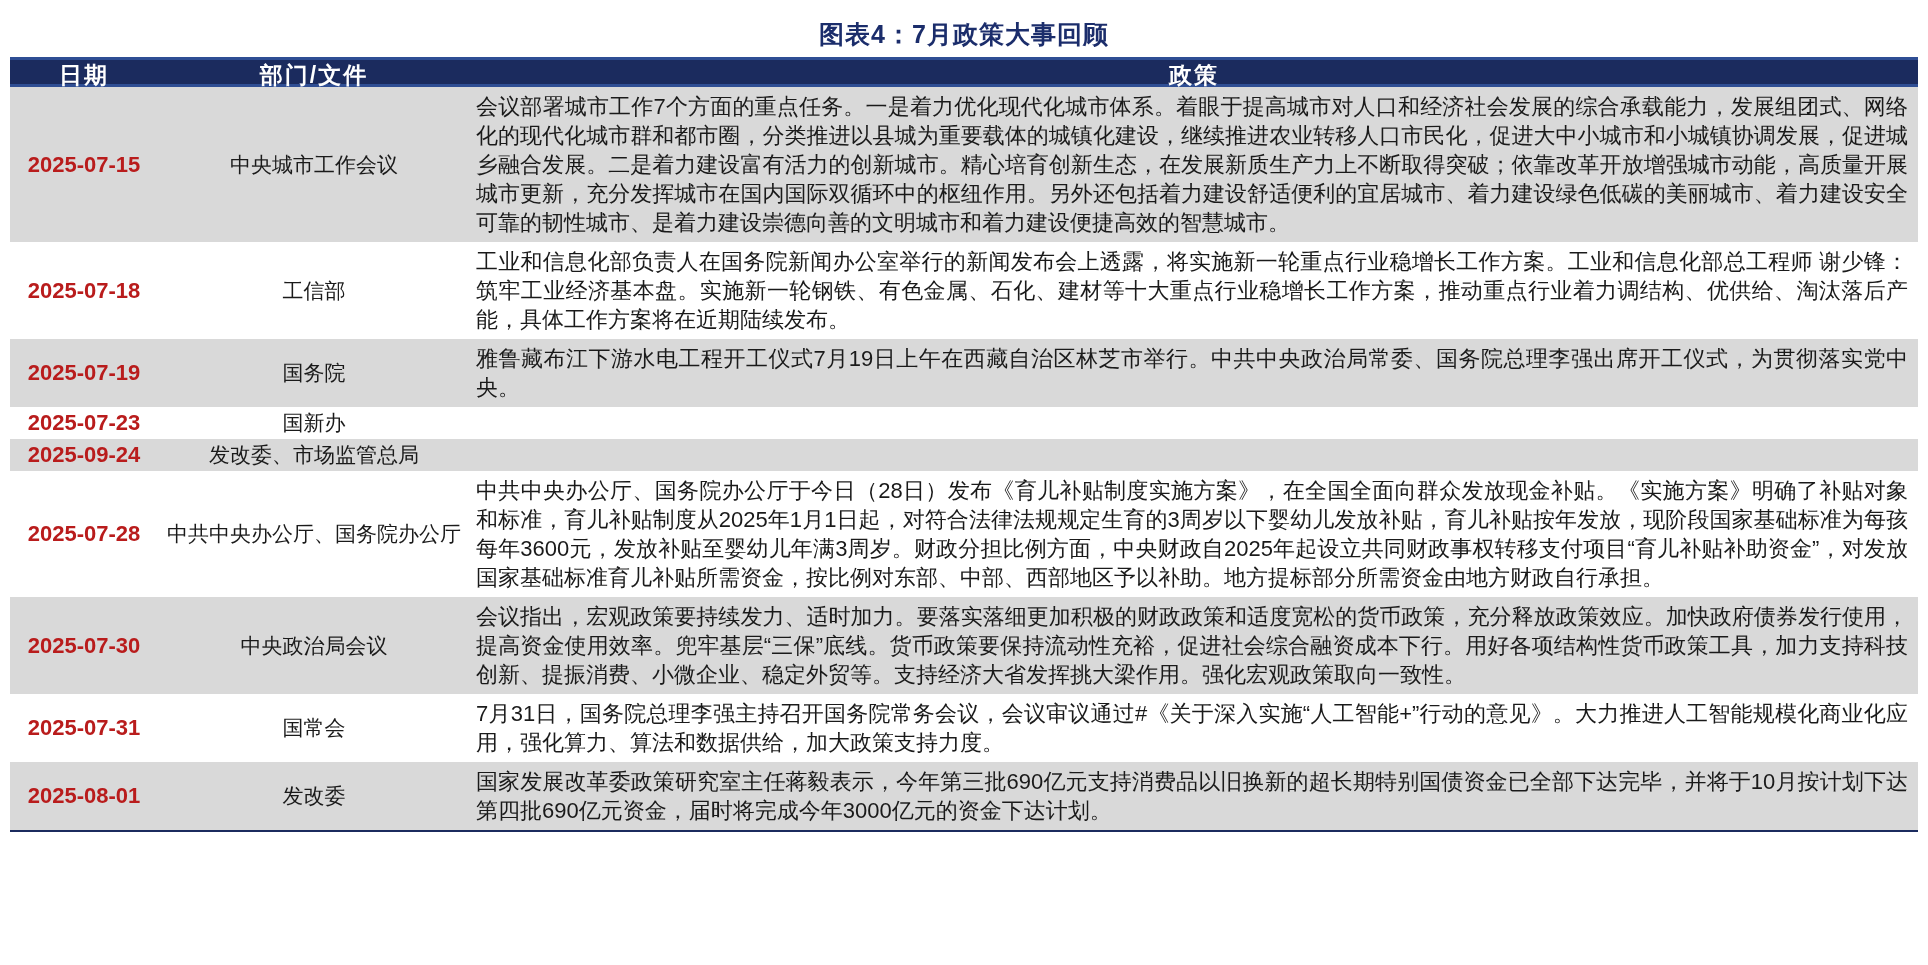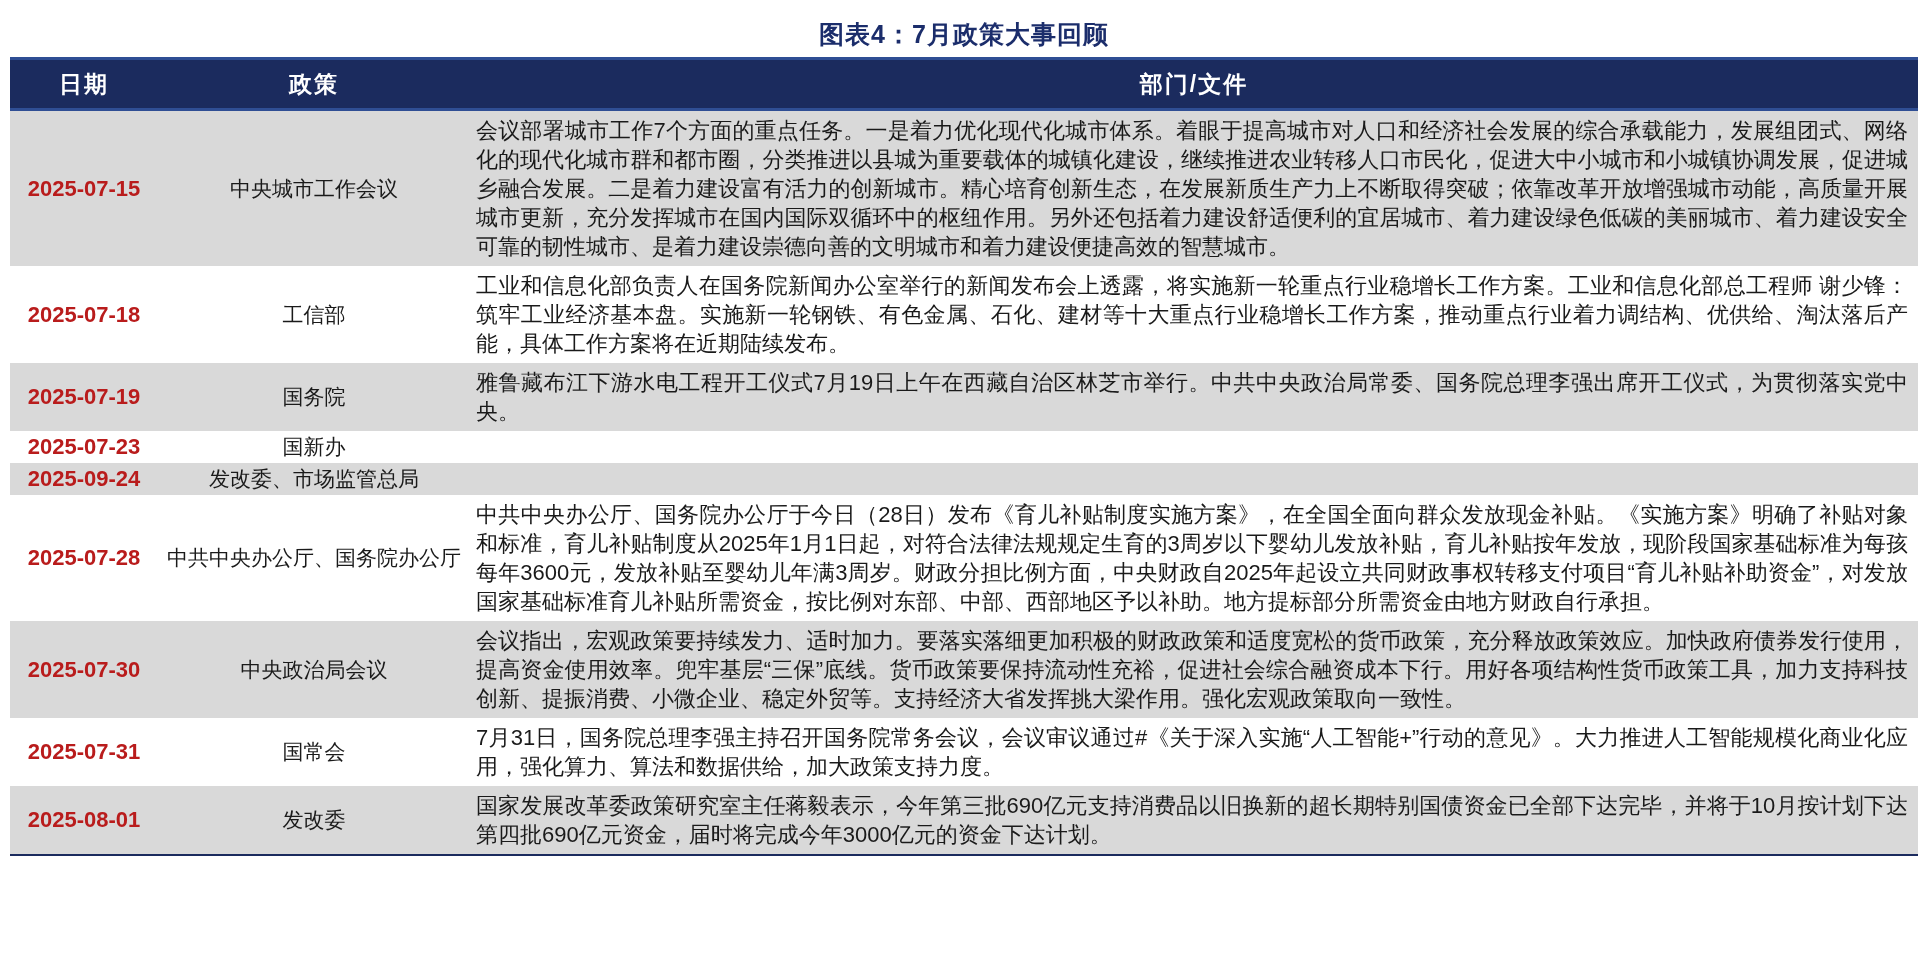--- a/index.html
+++ b/index.html
@@ -35,21 +35,21 @@
   }
   .grid-row {
     display: grid;
     grid-template-columns: 148px 312px 1fr;
     align-items: center;
   }
   .table-header {
     background: var(--header-bg);
     border-top: 3px solid var(--header-accent);
     border-bottom: 3px solid var(--header-accent);
-    height: 54px;
+    height: 30px;
   }
   .table-header .hcell {
     color: #FFFFFF;
     font-size: 23px;
     font-weight: bold;
     text-align: center;
     letter-spacing: 2px;
   }
   .row {
     padding: 3px 0;
@@ -78,22 +78,22 @@
   }
 </style>
 </head>
 <body>
 
 <div class="page-title">图表4：7月政策大事回顾</div>
 
 <div class="policy-table">
   <div class="table-header grid-row">
     <div class="hcell">日期</div>
+    <div class="hcell">部门/文件</div>
     <div class="hcell">政策</div>
-    <div class="hcell">部门/文件</div>
   </div>
   <div id="table-body">
   <div class="row grid-row shade-gray">
     <div class="date-cell">2025-07-15</div>
     <div class="dept-cell">中央城市工作会议</div>
     <div class="policy-cell">会议部署城市工作7个方面的重点任务。一是着力优化现代化城市体系。着眼于提高城市对人口和经济社会发展的综合承载能力，发展组团式、网络化的现代化城市群和都市圈，分类推进以县城为重要载体的城镇化建设，继续推进农业转移人口市民化，促进大中小城市和小城镇协调发展，促进城乡融合发展。二是着力建设富有活力的创新城市。精心培育创新生态，在发展新质生产力上不断取得突破；依靠改革开放增强城市动能，高质量开展城市更新，充分发挥城市在国内国际双循环中的枢纽作用。另外还包括着力建设舒适便利的宜居城市、着力建设绿色低碳的美丽城市、着力建设安全可靠的韧性城市、是着力建设崇德向善的文明城市和着力建设便捷高效的智慧城市。</div>
   </div>
 
   <div class="row grid-row shade-white">
     <div class="date-cell">2025-07-18</div>

